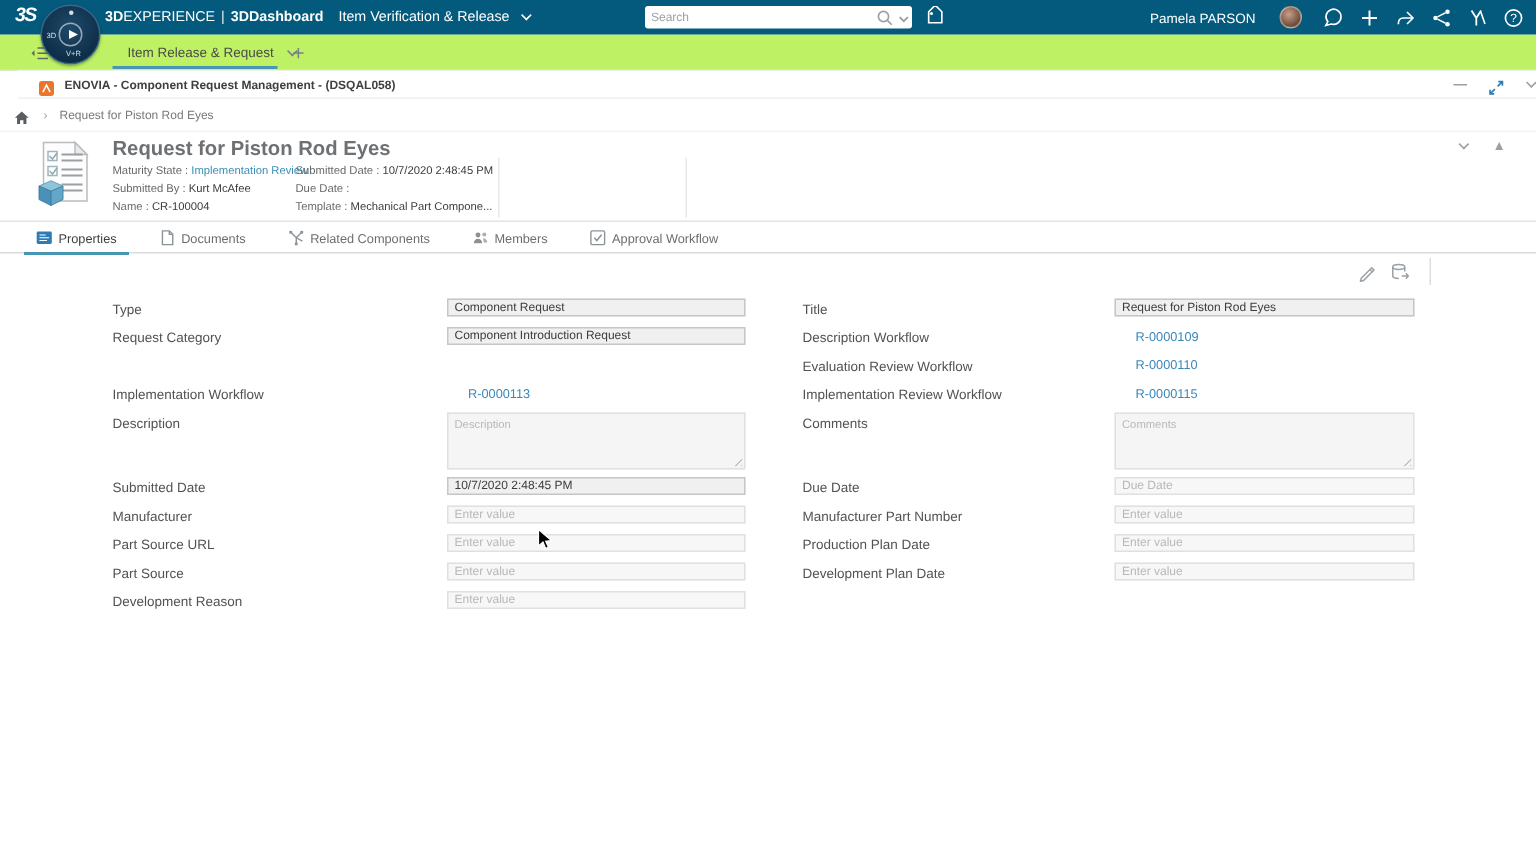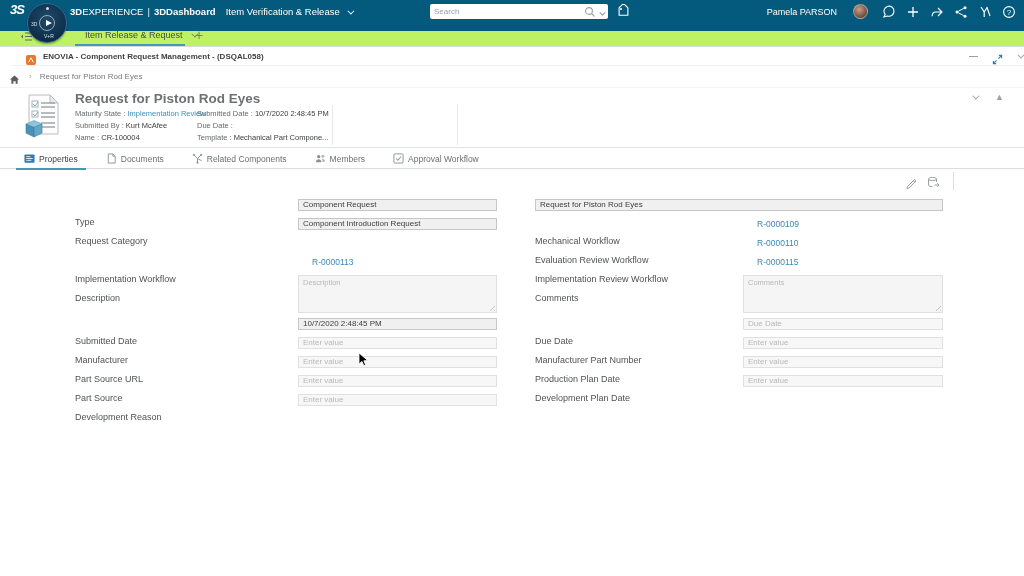--- a/index.html
+++ b/index.html
@@ -1,21 +1,21 @@
 <!DOCTYPE html>
 <html><head>
 <meta charset="utf-8">
 <style>
   * { margin:0; padding:0; box-sizing:border-box; }
   html,body { width:1024px; height:576px; }
   body { font-family:"Liberation Sans", sans-serif; background:#fff; }
   #screen { position:relative; width:1024px; height:576px; background:#fff; overflow:hidden; }
 
   
-  .topbar { position:absolute; top:0; left:0; width:1024px; height:31px; background:#045a7c; z-index:4; }
+  .topbar { position:absolute; top:0; left:0; width:1024px; height:23px; background:#045a7c; z-index:4; }
   .logo3ds { position:absolute; left:10px; top:2px; color:#fff; font-size:13px; font-style:italic; font-weight:bold; letter-spacing:-1px; }
   .brand { position:absolute; left:70px; top:0; height:23px; line-height:23px; color:#fff; font-size:9.5px; white-space:nowrap; }
   .brand b { font-weight:bold; }
   .brand .sep { margin:0 4px; opacity:.9; }
   .brand .ctx { margin-left:10px; font-weight:normal; }
   .chev { display:inline-block; width:5px; height:5px; border-right:1.2px solid currentColor; border-bottom:1.2px solid currentColor; transform:rotate(45deg) translateY(-2px); }
   .brand .chev { margin-left:7px; color:#fff; }
   .searchbox { position:absolute; left:430px; top:4px; width:178px; height:15px; background:#fff; border-radius:2px; display:flex; align-items:center; }
   .searchbox input { flex:1; border:none; outline:none; background:transparent; font-size:8px; color:#555; padding:0 4px; font-family:"Liberation Sans",sans-serif; width:130px; }
   .searchbox input::placeholder { color:#9aa0a4; }
@@ -90,21 +90,21 @@
   .pt-sep { width:1px; height:18px; background:#ddd; margin-left:4px; }
 
   
   .fcol { position:absolute; top:199px; }
   .fcol.left { left:75px; width:422px; }
   .fcol.right { left:535px; width:408px; }
   .frow { display:flex; align-items:flex-start; height:19px; }
   .frow.ta { height:41px; }
   .frow.spacer { height:19px; }
   .frow.gap { height:2px; }
-  .flabel { width:223px; flex:0 0 auto; font-size:9px; color:#505254; padding-top:1px; line-height:12px;margin-top:16px; }
+  .flabel { width:223px; flex:0 0 auto; font-size:9px; color:#505254; padding-top:1px; line-height:12px; }
   .fcol.right .flabel { width:208px; }
   .fctrl { flex:1; }
   .finput { height:12px; line-height:10px; background:#f0f0f0; border:1px solid #c6c6c6; font-size:8px; color:#3c3c3c; padding:0 4px; overflow:hidden; white-space:nowrap; }
   .finput.ph { color:#b8b8b8; background:#f7f7f7; border-color:#e0e0e0; }
   .flink { display:block; font-size:8.5px; color:#3b87b8; text-decoration:none; padding-top:1px;padding-left:14px; }
   .ftextarea { position:relative; height:38px; background:#f5f5f5; border:1px solid #e0e0e0; font-size:7.5px; color:#b8b8b8; padding:2px 4px; }
   .grip { position:absolute; right:1px; bottom:1px; width:7px; height:7px;
     background:repeating-linear-gradient(-45deg, #c4c4c4 0 1px, transparent 1px 3px);
     clip-path:polygon(100% 0, 100% 100%, 0 100%); }
 
@@ -389,26 +389,27 @@
       </div>
       <div class="frow">
         <div class="flabel">Development Reason</div>
         <div class="fctrl">
           <div class="finput ph">Enter value</div>
         </div>
       </div>
     </div>
   <div class="fcol right" id="formRight">
       <div class="frow">
+        <div class="flabel">Title</div>
         <div class="fctrl">
           <div class="finput">Request for Piston Rod Eyes</div>
         </div>
       </div>
       <div class="frow">
-        <div class="flabel">Mechanical Workflow</div>
+        <div class="flabel">Description Workflow</div>
         <div class="fctrl">
           <a class="flink" href="#">R-0000109</a>
         </div>
       </div>
       <div class="frow">
         <div class="flabel">Evaluation Review Workflow</div>
         <div class="fctrl">
           <a class="flink" href="#">R-0000110</a>
         </div>
       </div>

